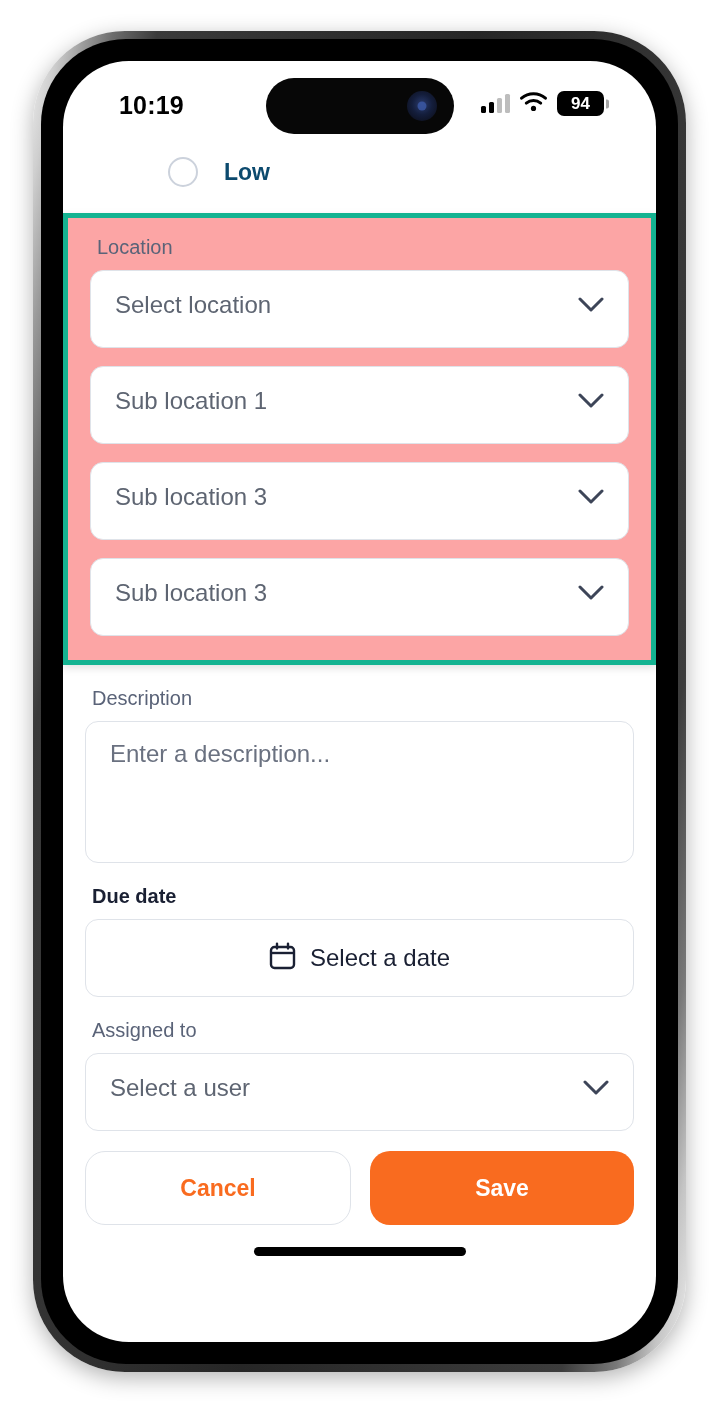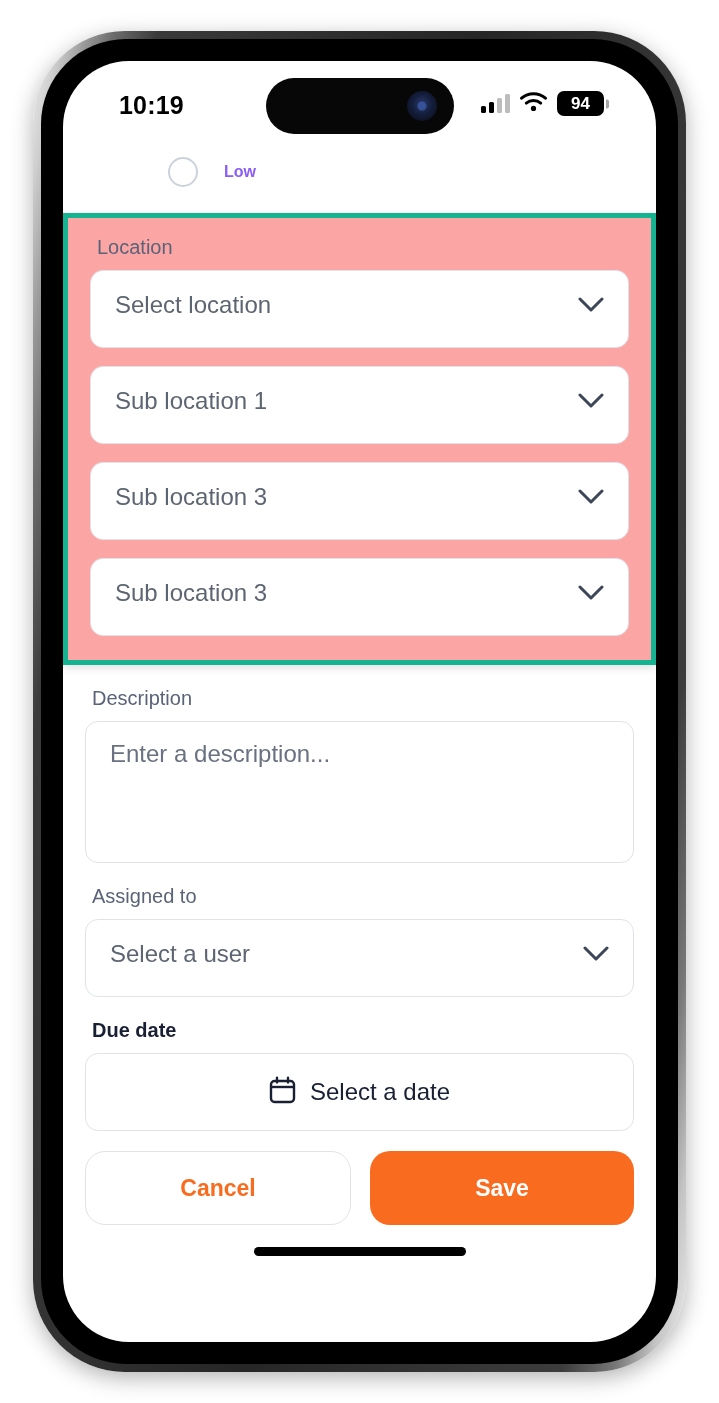--- a/index.html
+++ b/index.html
@@ -191,23 +191,23 @@
     gap: 26px;
     padding: 22px 0 26px 105px;
   }
   .radio-outer {
     width: 30px; height: 30px;
     border-radius: 50%;
     border: 2.5px solid #ccd2dc;
     background: #fff;
   }
   .priority-label {
-    font-size: 16px;
-    font-weight: bold;
-    color: #8b5cf6;
+    font-size: 23px;
+    font-weight: bold;
+    color: #0c4a6e;
   }
 
   
   .highlight-box {
     border: 5px solid #14b391;
     background: #fca5a5;
     padding: 18px 22px 24px 22px;
     box-shadow: 0 3px 8px rgba(0,0,0,0.12);
   }
 
@@ -410,45 +410,45 @@
           </div>
 
           <div class="section section-pad-top">
             <span class="field-label">Description</span>
             <div class="textarea-box">
               <span class="ph">Enter a description...</span>
             </div>
           </div>
 
           <div class="section section-pad-top">
-            <span class="field-label">Assigned to</span>
-            <div class="select-box">
-              <span class="select-text">Select a user</span>
-              <span class="chev">
-                <svg width="26" height="16" viewBox="0 0 26 16" fill="none">
-                  <path d="M2 2 L13 13 L24 2" stroke="#3d4558" stroke-width="3" stroke-linecap="round" stroke-linejoin="round"></path>
-                </svg>
-              </span>
-            </div>
-          </div>
-
-          <div class="section section-pad-top">
             <span class="field-label dark">Due date</span>
             <div class="date-box">
               <span>
                 <svg width="27" height="28" viewBox="0 0 27 28" fill="none">
                   <rect x="2" y="5" width="23" height="21" rx="3.5" stroke="#1a2033" stroke-width="2.4"></rect>
                   <path d="M8 1.6 L8 6.4 M19 1.6 L19 6.4" stroke="#1a2033" stroke-width="2.4" stroke-linecap="round"></path>
                   <path d="M2.6 11 L24.4 11" stroke="#1a2033" stroke-width="2.4"></path>
                 </svg>
               </span>
               <span class="date-text">Select a date</span>
             </div>
           </div>
 
+          <div class="section section-pad-top">
+            <span class="field-label">Assigned to</span>
+            <div class="select-box">
+              <span class="select-text">Select a user</span>
+              <span class="chev">
+                <svg width="26" height="16" viewBox="0 0 26 16" fill="none">
+                  <path d="M2 2 L13 13 L24 2" stroke="#3d4558" stroke-width="3" stroke-linecap="round" stroke-linejoin="round"></path>
+                </svg>
+              </span>
+            </div>
+          </div>
+
           <div class="footer">
             <div class="btn btn-cancel">Cancel</div>
             <div class="btn btn-save">Save</div>
           </div>
 
           <div class="home-indicator"></div>
 
         </div>
       </div>
     </div>

